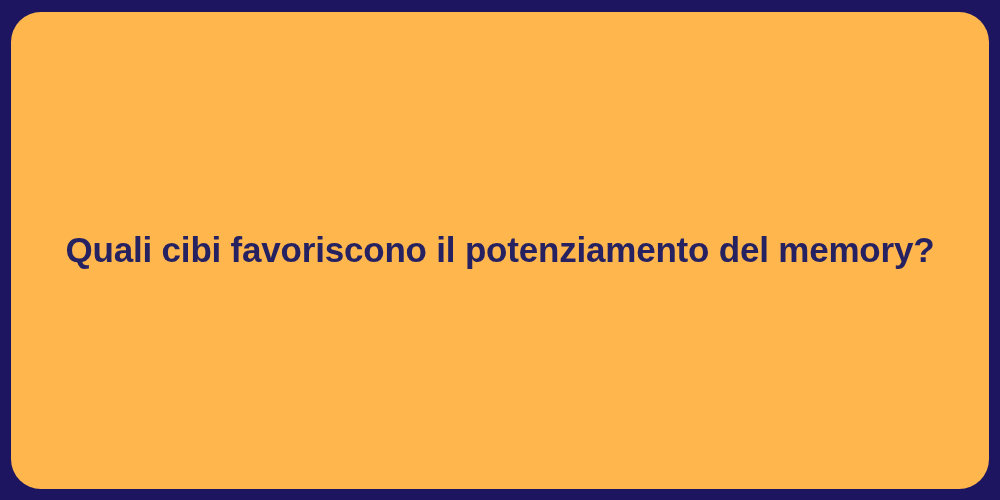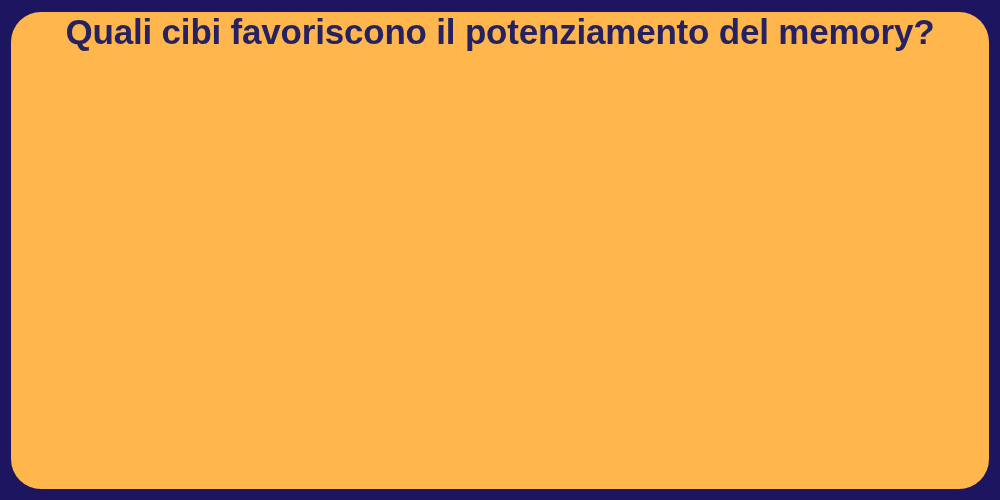--- a/index.html
+++ b/index.html
@@ -28,21 +28,21 @@
   #banner-card {
     position: absolute;
     left: 11px;
     top: 12px;
     width: 978px;
     height: 477px;
     background: #ffb74d;
     border-radius: 30px;
     box-sizing: border-box;
     display: flex;
-    align-items: flex-start;
+    align-items: center;
     justify-content: center;
   }
 
   #headline {
     margin: 0;
     padding: 0 40px;
     font-family: "Liberation Sans", sans-serif;
     font-weight: bold;
     font-size: 35px;
     line-height: 1.15;

